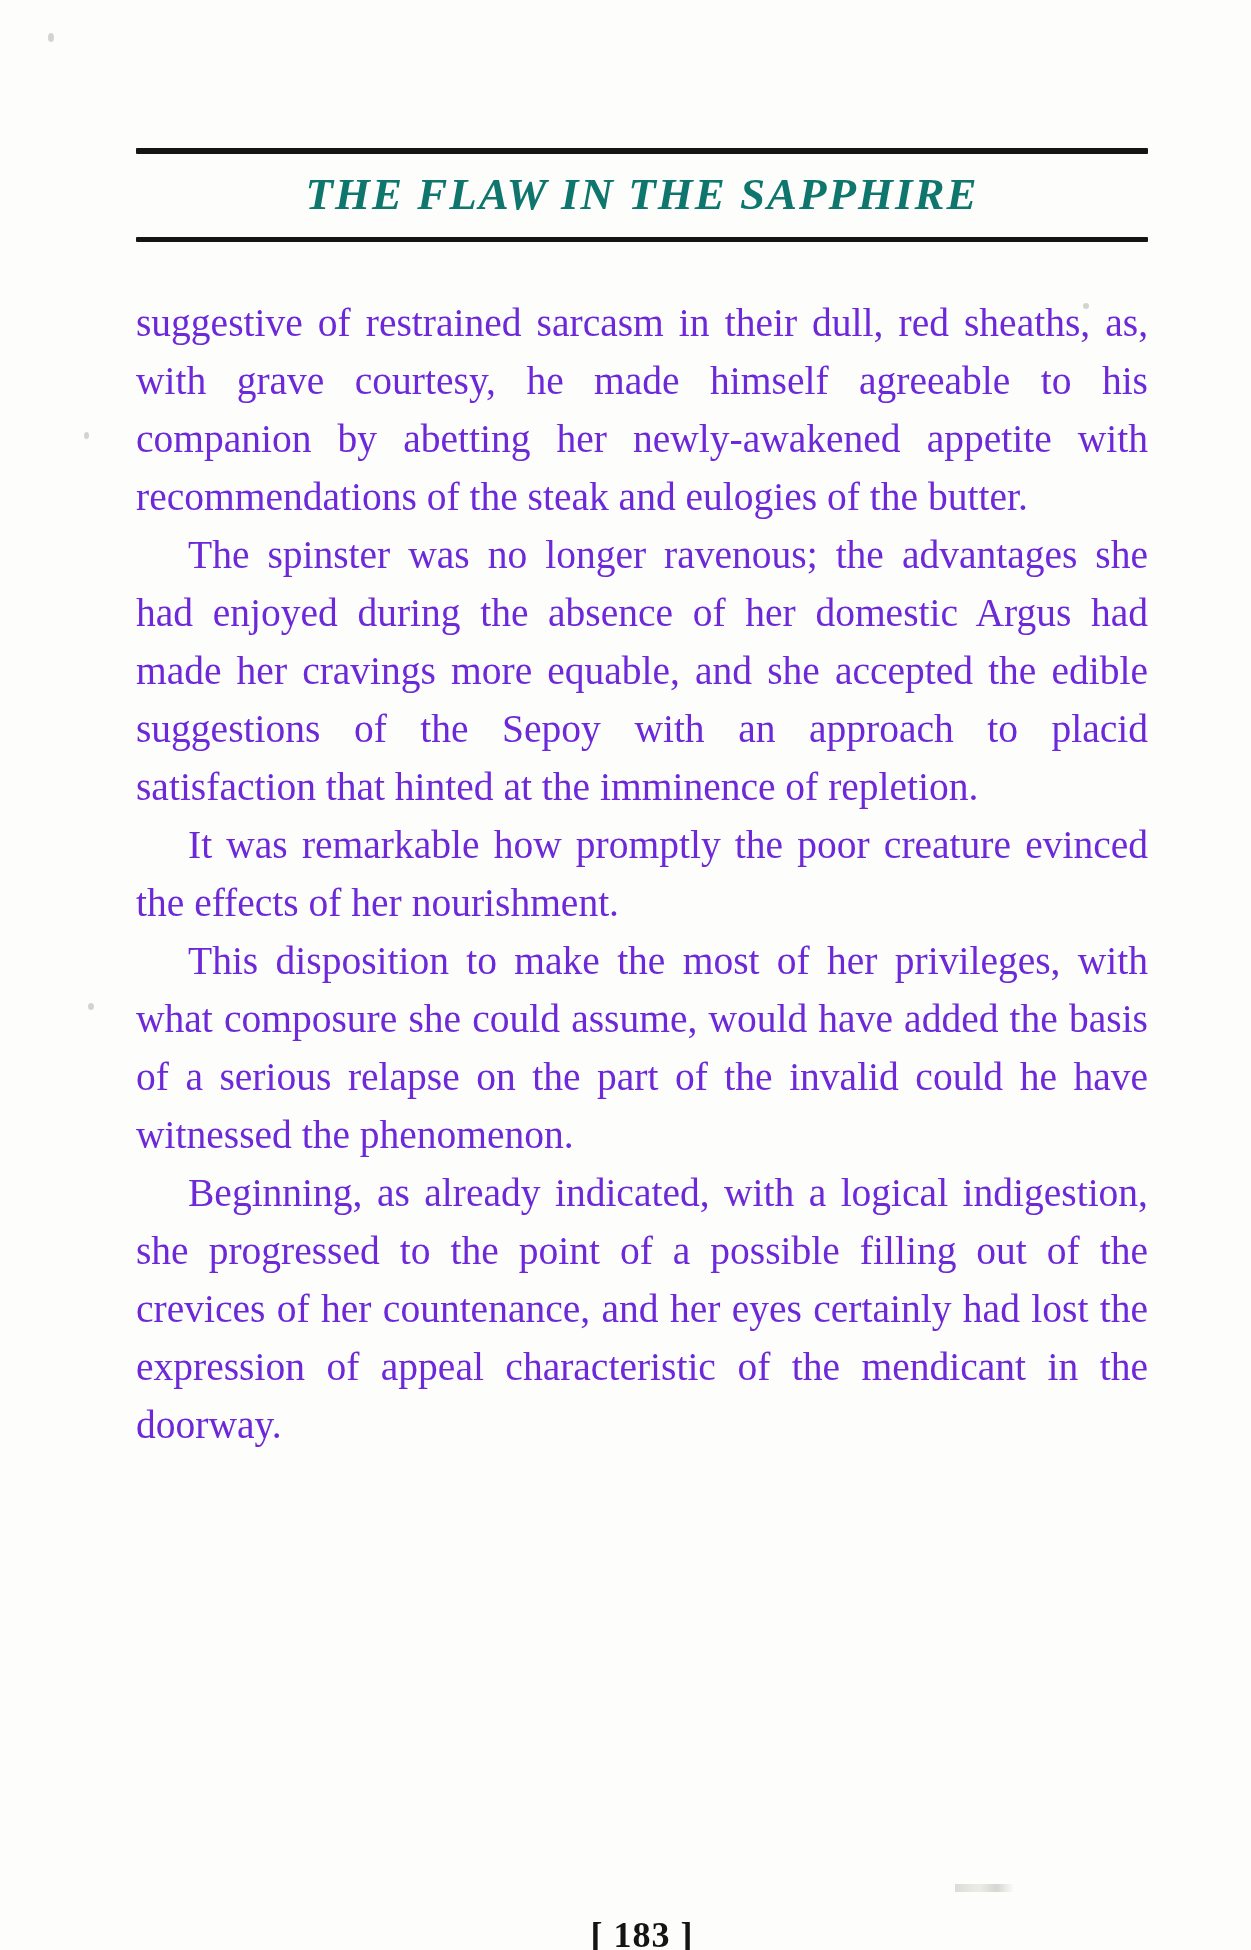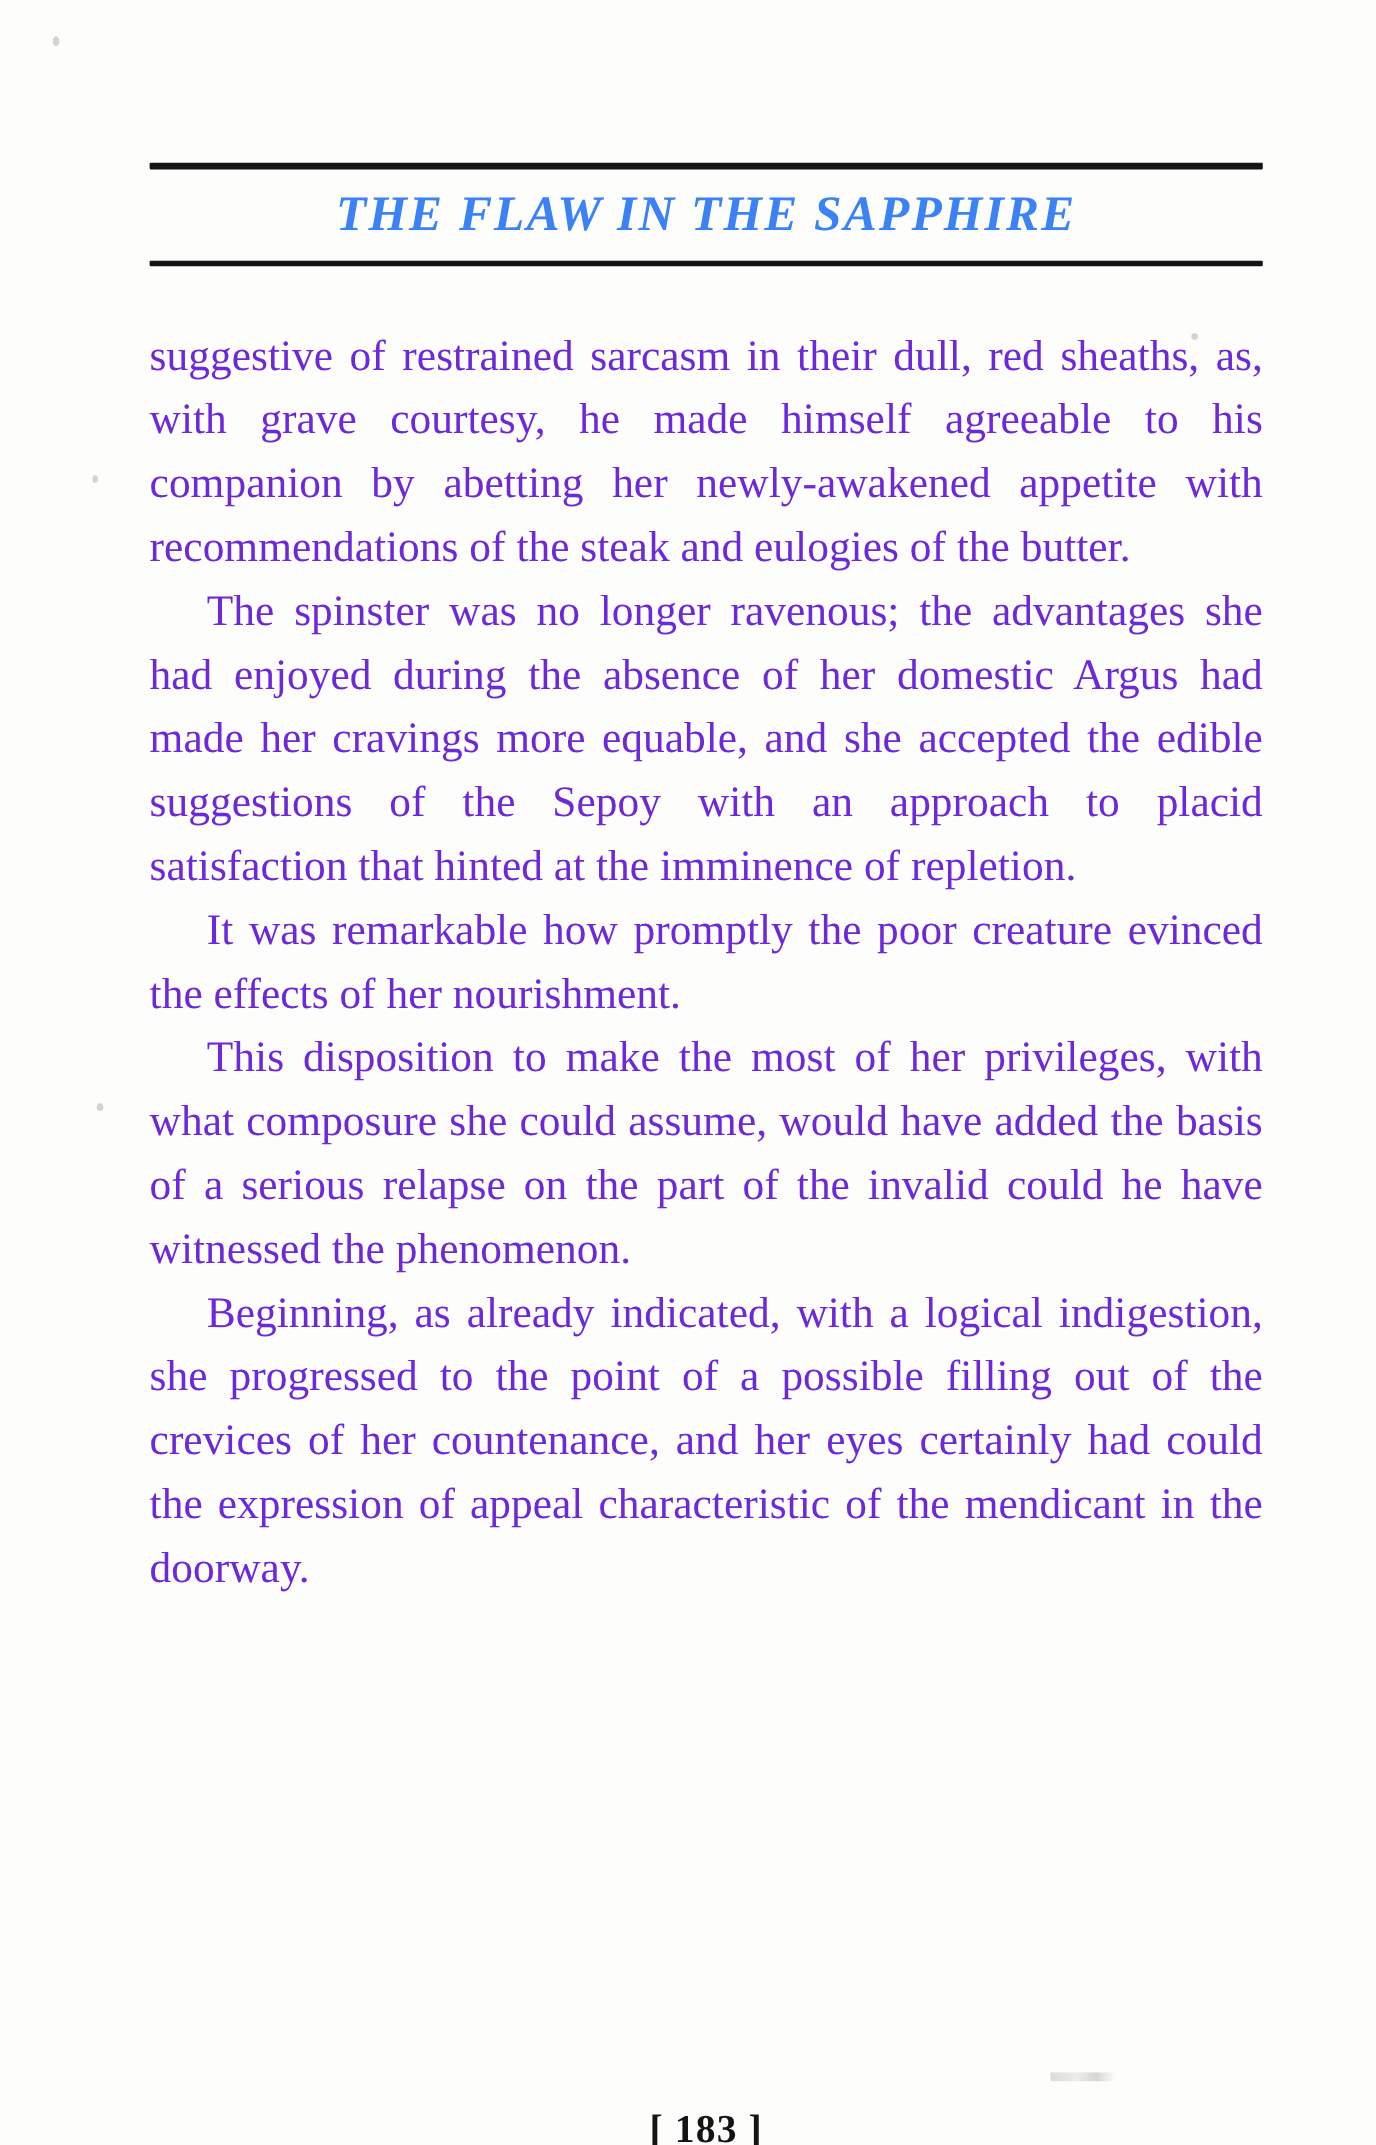--- a/index.html
+++ b/index.html
@@ -46,21 +46,21 @@
     border-radius: 1px;
   }
   .running-head {
     font-family: "Liberation Serif", serif;
     font-style: italic;
     font-weight: bold;
     font-size: 45px;
     letter-spacing: 2px;
     text-align: center;
     padding: 14px 0 12px 0;
-    color: #3b82f6;
+    color: #0f766e;
     white-space: nowrap;
   }
   .body-text p {
     margin: 0;
     font-size: 39.5px;
     line-height: 58px;
     text-align: justify;
     text-justify: inter-word;
     color: #6d28d9;
     hyphens: manual;
@@ -116,19 +116,19 @@
       <div class="rule-top"></div>
       <div class="running-head">THE FLAW IN THE SAPPHIRE</div>
       <div class="rule-bottom"></div>
     </div>
 
     <div class="body-text">
       <p>suggestive of restrained sarcasm in their dull, red sheaths, as, with grave courtesy, he made himself agreeable to his companion by abetting her newly-awakened appetite with recommendations of the steak and eulogies of the butter.</p>
       <p class="indent">The spinster was no longer ravenous; the advantages she had enjoyed during the absence of her domestic Argus had made her cravings more equable, and she accepted the edible suggestions of the Sepoy with an approach to placid satisfaction that hinted at the imminence of repletion.</p>
       <p class="indent">It was remarkable how promptly the poor creature evinced the effects of her nourishment.</p>
       <p class="indent">This disposition to make the most of her privileges, with what composure she could assume, would have added the basis of a serious relapse on the part of the invalid could he have witnessed the phenomenon.</p>
-      <p class="indent">Beginning, as already indicated, with a logical indigestion, she progressed to the point of a possible filling out of the crevices of her countenance, and her eyes certainly had could the expression of appeal characteristic of the mendicant in the doorway.</p>
+      <p class="indent">Beginning, as already indicated, with a logical indigestion, she progressed to the point of a possible filling out of the crevices of her countenance, and her eyes certainly had lost the expression of appeal characteristic of the mendicant in the doorway.</p>
     </div>
 
     <div class="folio">[ 183 ]</div>
 
   </div>
 </div>
 
 </body></html>

